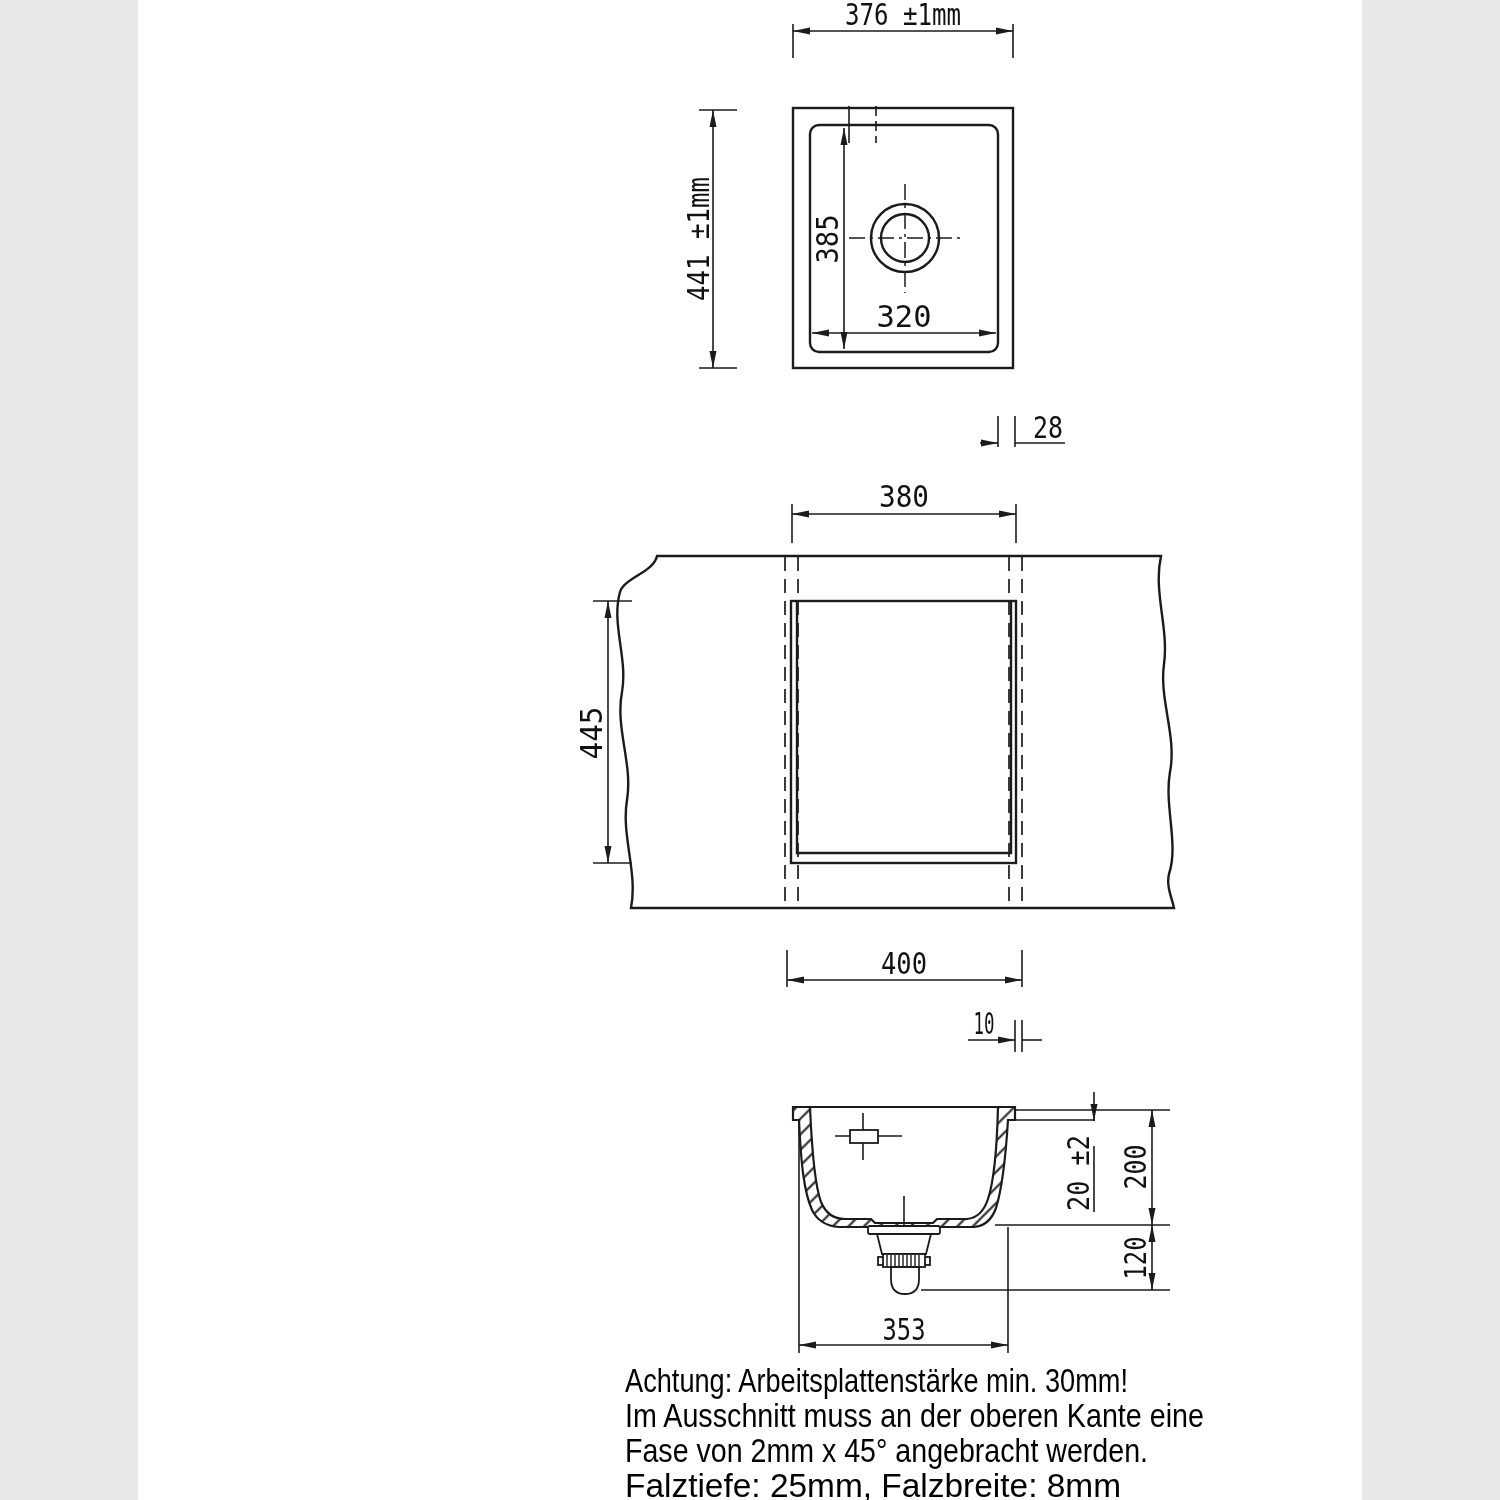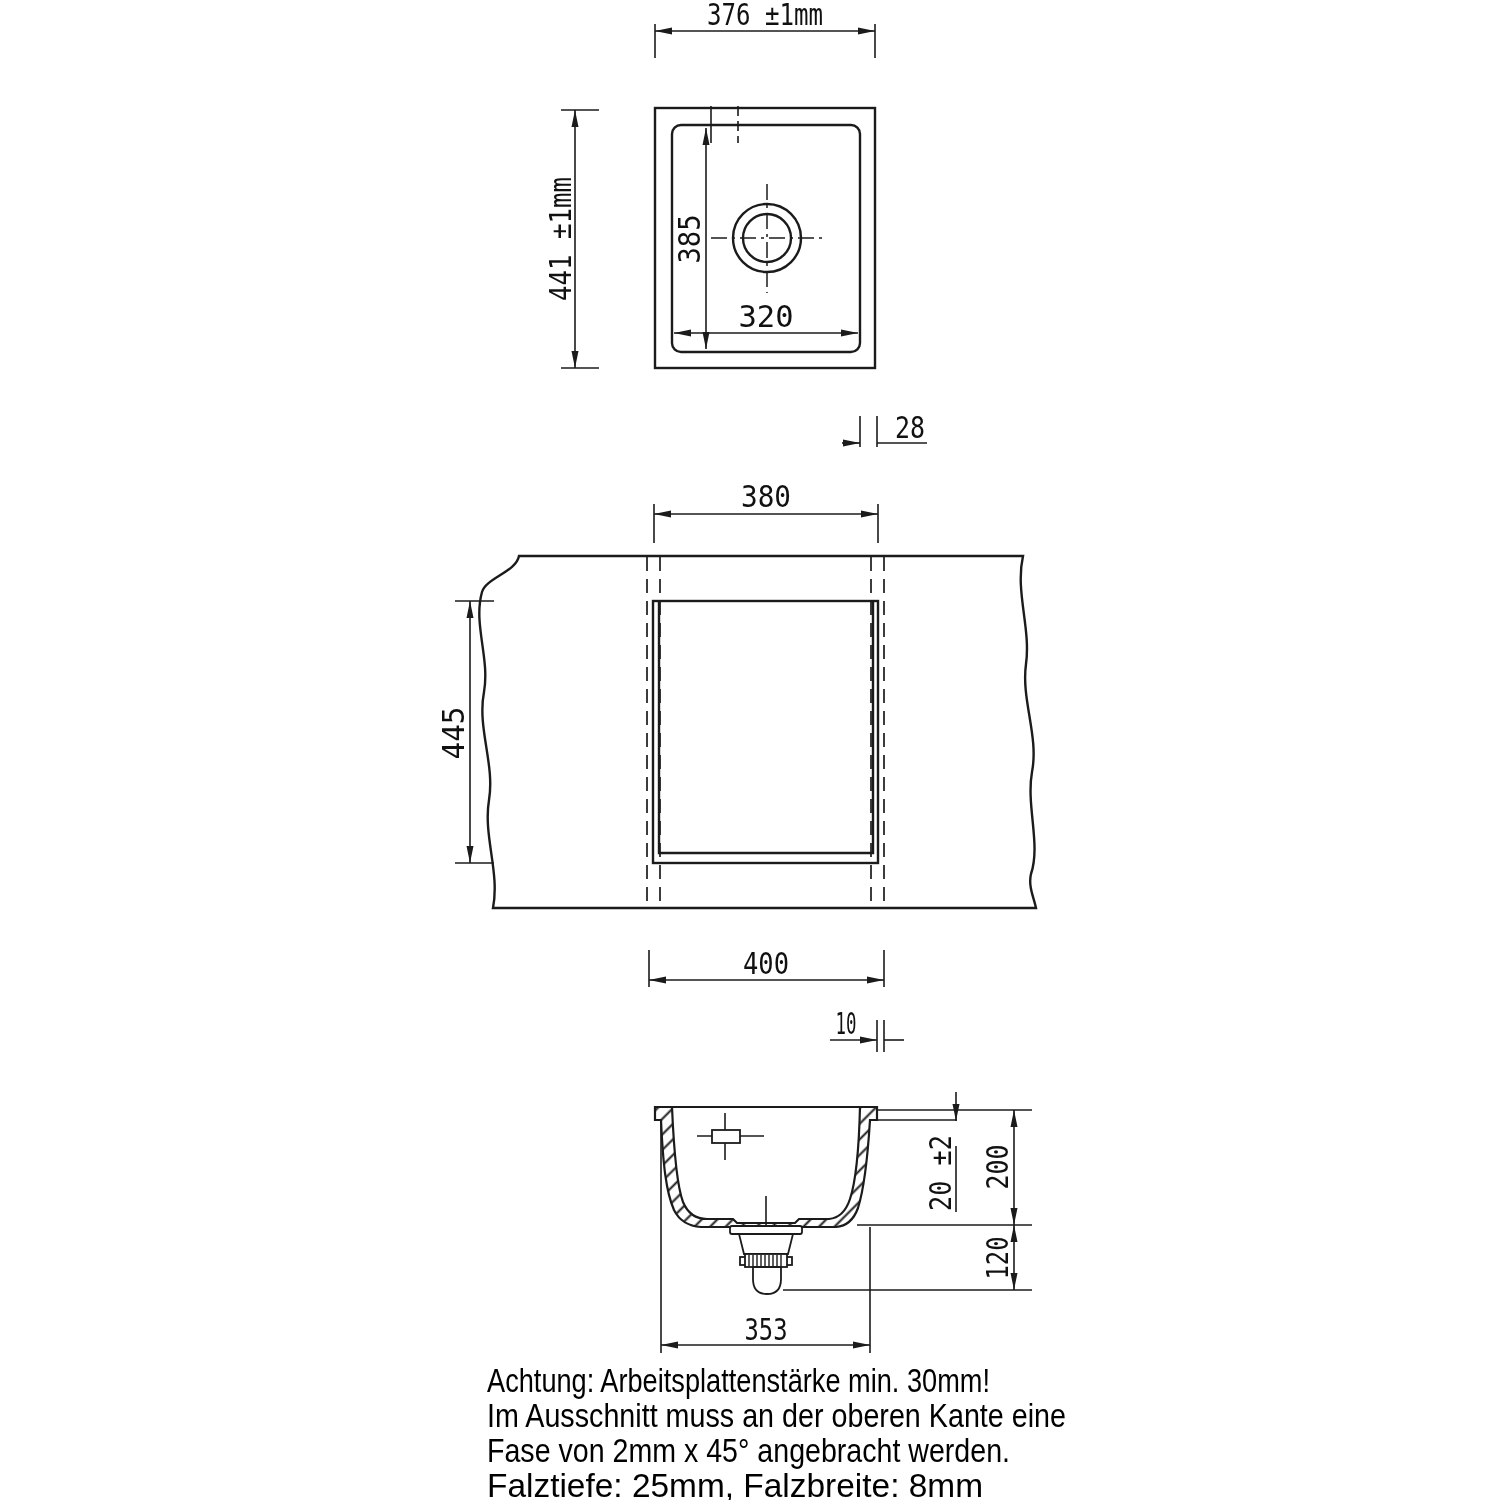--- a/index.html
+++ b/index.html
@@ -1,17 +1,17 @@
 <!DOCTYPE html>
 <html><head>
 <meta charset="utf-8">
 <style>
   html,body{margin:0;padding:0;background:#e8e8e8;}
   .sheet{
-    width:1500px;height:1500px;background:#ffffff;margin:0 auto;position:relative;
+    width:1224px;height:1500px;background:#ffffff;margin:0 auto;position:relative;
     font-family:"DejaVu Sans Mono", monospace;
   }
   svg{display:block;}
   .obj   {stroke:#1b1b1b;stroke-width:2.4;fill:none;}
   .obj-f {stroke:#1b1b1b;stroke-width:2.4;fill:#ffffff;}
   .band  {stroke:#1b1b1b;stroke-width:2.2;fill-rule:evenodd;}
   .thin  {stroke:#1b1b1b;stroke-width:1.6;fill:none;}
   .dim   {stroke:#1b1b1b;stroke-width:1.6;fill:none;}
   .cl    {stroke:#1b1b1b;stroke-width:1.5;fill:none;stroke-dasharray:16 5 3 5;}
   .dashl {stroke:#1b1b1b;stroke-width:1.7;fill:none;stroke-dasharray:14 8;}

